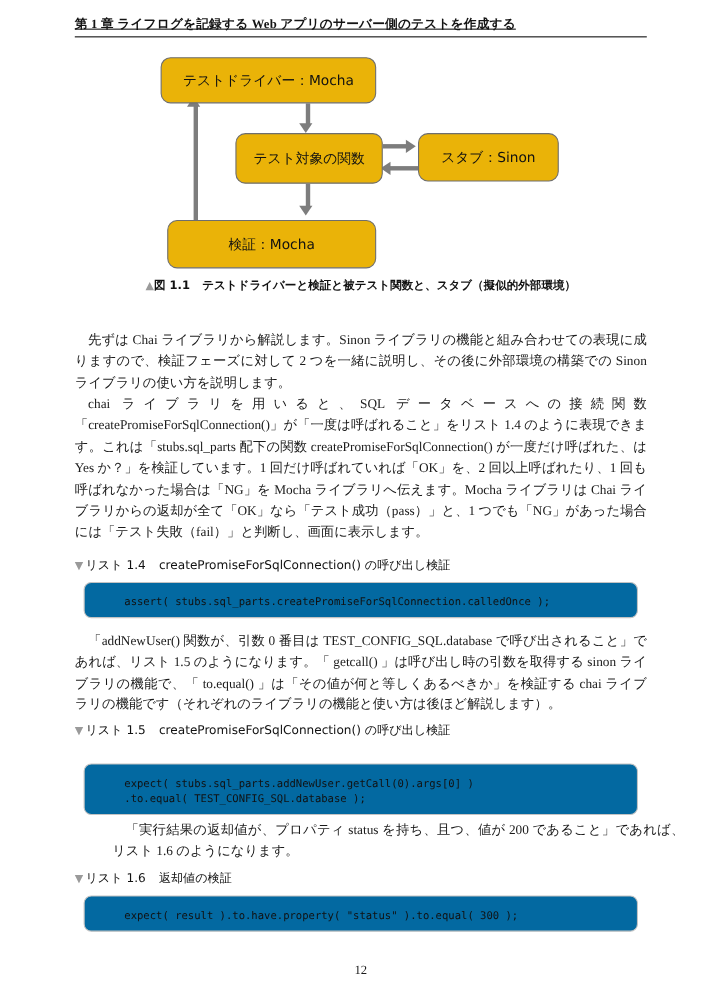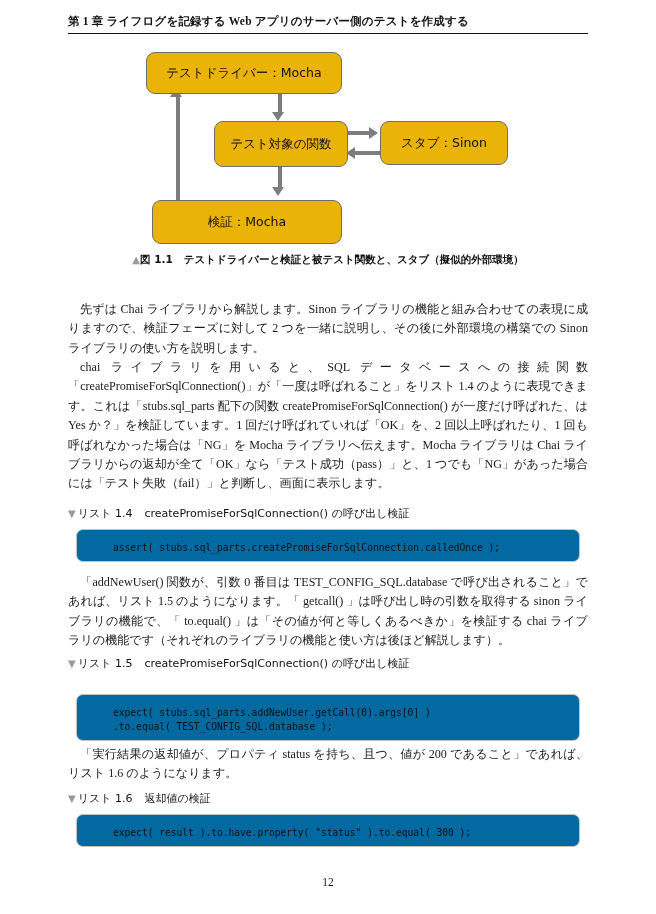--- a/index.html
+++ b/index.html
@@ -30,20 +30,21 @@
     top: 14px;
     width: 520px;
   }
   .running-head-text {
     font-size: 11.5px;
     font-weight: bold;
     letter-spacing: 0.2px;
     white-space: nowrap;
     color: #141414;
     padding-bottom: 4px;
+    text-decoration: underline;
   }
   .running-head-rule {
     border-bottom: 1.4px solid #111;
     width: 100%;
   }
 
   
   .figure {
     position: absolute;
     left: 68px;
@@ -139,21 +140,21 @@
     font-size: 12.1px;
     line-height: 19.4px;
     text-align: justify;
     text-justify: inter-character;
     color: #1a1a1a;
     text-indent: 1em;
   }
   .p1 { top: 300px; }
   .p2 { top: 358px; }
   .p3 { top: 573px; }
-  .p4 { top: 745px; }
+  .p4 { top: 745px; margin-left: 34px; }
 
   
   .listing-caption {
     position: absolute;
     left: 68px;
     width: 520px;
     font-size: 11px;
     font-family: "DejaVu Sans", "Liberation Sans", sans-serif;
     color: #111;
     white-space: nowrap;

